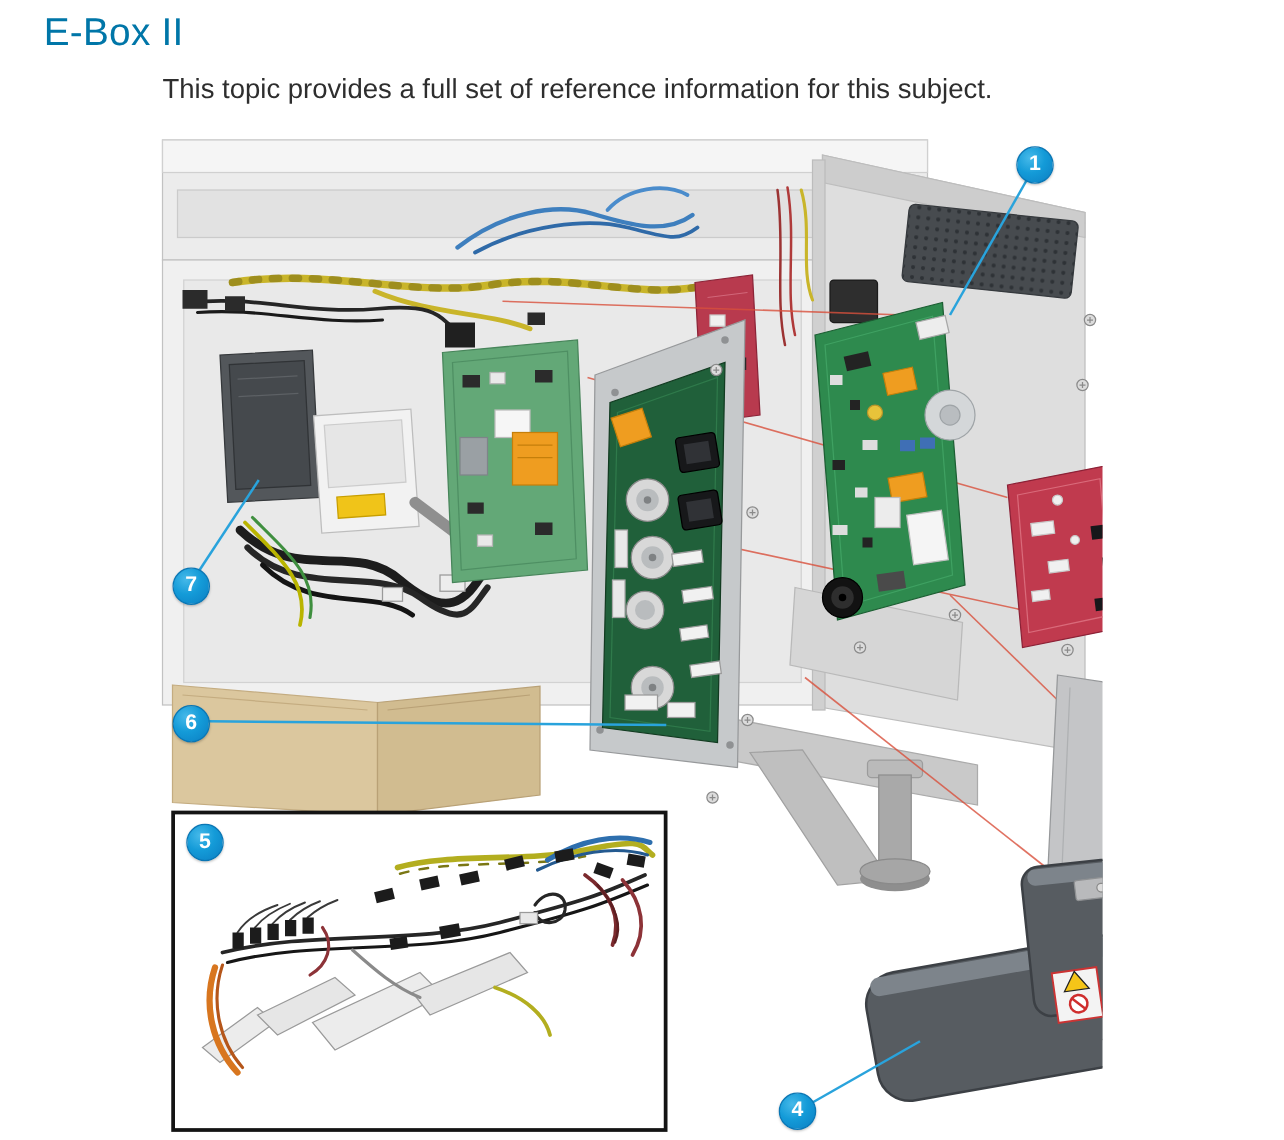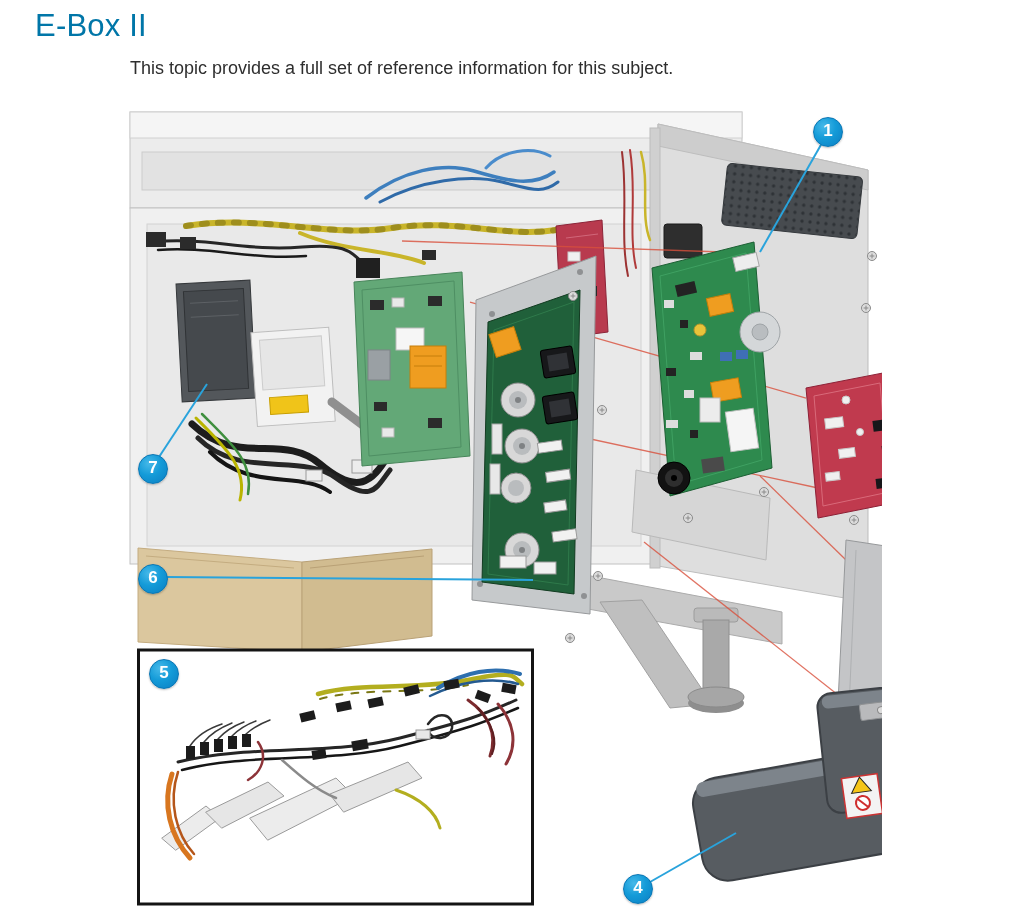--- a/index.html
+++ b/index.html
@@ -9,21 +9,21 @@
     background:#ffffff;
     overflow:hidden;
     font-family:"Liberation Sans", sans-serif;
   }
   .title{
     position:absolute;left:35px;top:8px;margin:0;
     font-size:31px;font-weight:400;color:#0076a8;letter-spacing:0.2px;
   }
   .subtitle{
     position:absolute;left:130px;top:58px;margin:0;
-    font-size:18px;color:#2e2e2e;
+    font-size:22px;color:#2e2e2e;
   }
   .figure{position:absolute;left:0;top:0;width:1027px;height:912px;}
   .figure svg{position:absolute;left:0;top:0;}
   .callout{
     position:absolute;width:28px;height:28px;border-radius:50%;
     background:radial-gradient(circle at 35% 30%, #46b9e9 0%, #149bd8 45%, #0b7ec2 100%);
     border:1px solid #0a76b4;
     color:#ffffff;text-align:center;
     font-size:17px;font-weight:bold;line-height:26px;
     box-shadow:0 1px 2px rgba(0,0,0,.25);

